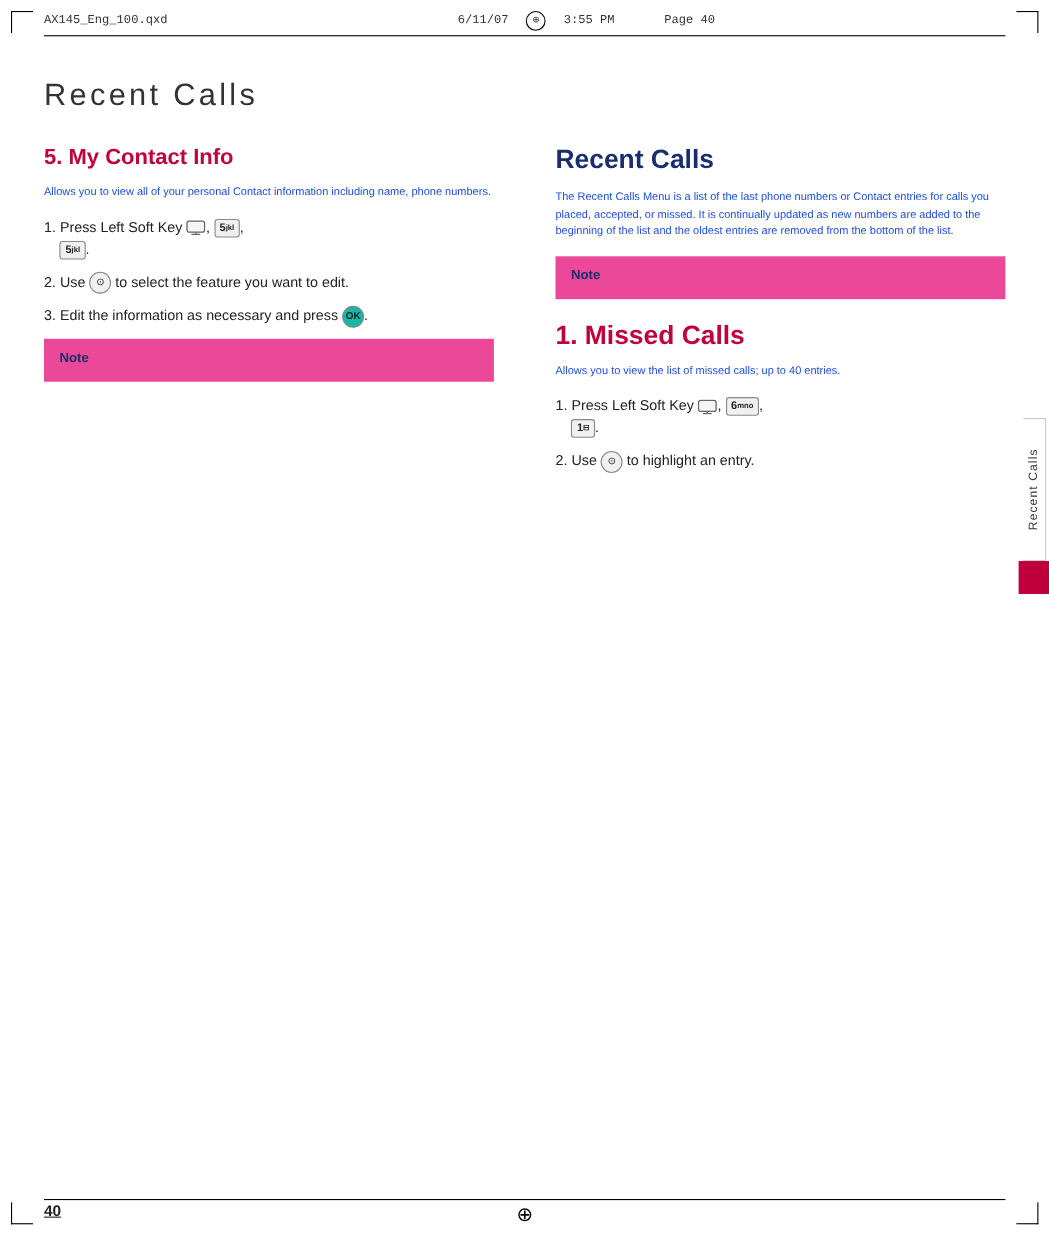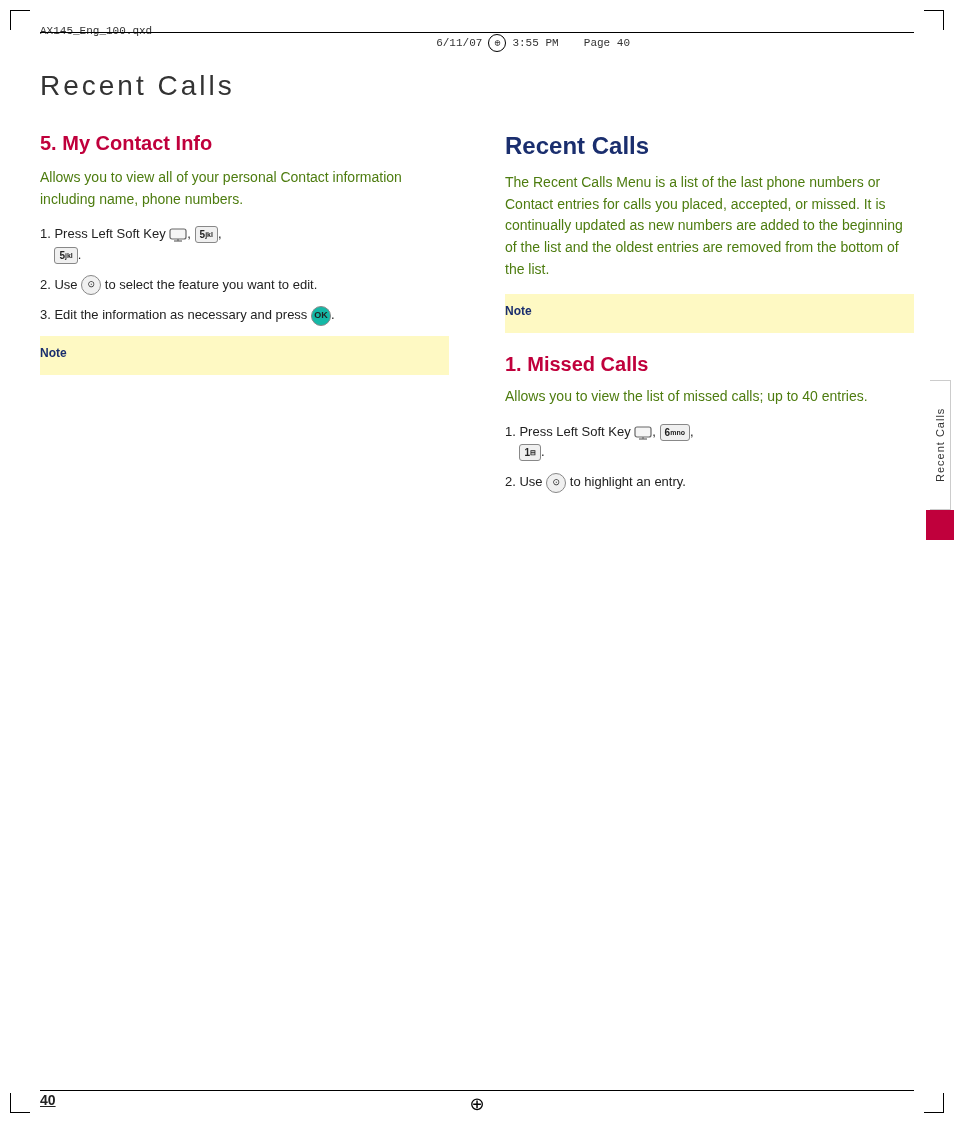--- a/index.html
+++ b/index.html
@@ -35,22 +35,21 @@
       color: #333;
       font-family: 'Courier New', monospace;
       display: flex;
       justify-content: space-between;
       align-items: center;
       text-align: center;
     }
     .top-bar-center {
       display: flex;
       align-items: center;
-      gap: 6px;
-      margin-top: 24px;
+      gap: 16px;
     }
     .circle-cross {
       width: 18px;
       height: 18px;
       border: 1px solid #000;
       border-radius: 50%;
       display: inline-flex;
       align-items: center;
       justify-content: center;
       font-size: 10px;
@@ -127,32 +126,32 @@
       color: #c0003c;
       margin-bottom: 12px;
     }
     .section-heading-blue {
       font-size: 24px;
       font-weight: bold;
       color: #1a2e6e;
       margin-bottom: 12px;
     }
     .section-heading-missed {
-      font-size: 20px;
+      font-size: 24px;
       font-weight: bold;
       color: #c0003c;
       margin-bottom: 10px;
       margin-top: 20px;
     }
 
     
     .body-text {
-      font-size: 14px;
+      font-size: 10px;
       line-height: 1.55;
-      color: #4d7c0f;
+      color: #1d4ed8;
       margin-bottom: 14px;
     }
 
     
     .step {
       font-size: 13px;
       line-height: 1.55;
       color: #222;
       margin-bottom: 10px;
       display: flex;
@@ -234,22 +233,22 @@
       border: 1px solid #888;
       border-radius: 3px;
       padding: 1px 3px;
       font-size: 9px;
       background: #f0f0f0;
       vertical-align: middle;
     }
 
     
     .note-box {
-      background: #fef9c3;
-      padding: 10px 0;
+      background: #ec4899;
+      padding: 10px 14px;
       margin-top: 10px;
       margin-bottom: 14px;
     }
     .note-label {
       font-size: 12px;
       font-weight: bold;
       color: #1a2e6e;
       margin-bottom: 5px;
     }
     .note-text {

